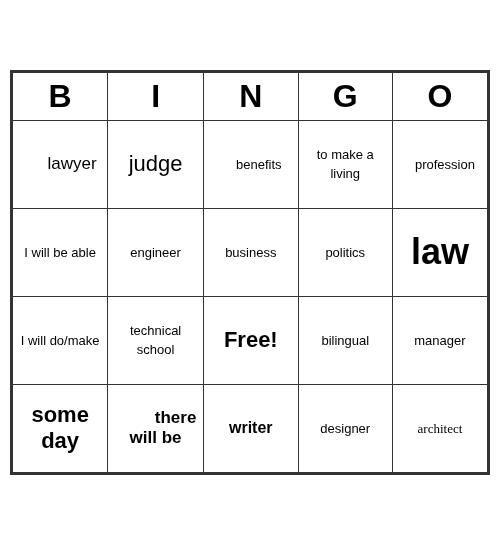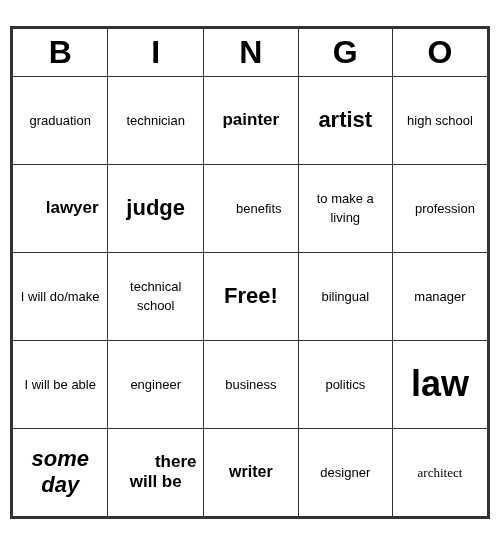--- a/index.html
+++ b/index.html
@@ -44,50 +44,43 @@
     <thead>
       <tr class="header-row">
       <th>B</th>
           <th>I</th>
           <th>N</th>
           <th>G</th>
           <th>O</th>
         </tr>
     </thead>
     <tbody id="bingo-body">
-    <tr>
-          <td><span style="font-size: 13px; line-height: 1.3;">graduation</span></td>
-          <td><span style="font-size: 13px; line-height: 1.3;">technician</span></td>
-          <td><span style="font-size: 17px; font-weight: bold;">painter</span></td>
-          <td><span style="font-size: 22px; font-weight: bold;">artist</span></td>
-          <td><span style="font-size: 13px; line-height: 1.3;">high school</span></td>
-        </tr>
         <tr>
-          <td><span style="font-size: 17px; font-weight: bold; padding-left: 24px;">lawyer</span></td>
-          <td><span style="font-size: 22px; font-weight: bold;">judge</span></td>
+          <td><span style="font-size: 17px; font-weight: normal; padding-left: 24px;">lawyer</span></td>
+          <td><span style="font-size: 22px; font-weight: normal;">judge</span></td>
           <td><span style="font-size: 13px; line-height: 1.3; margin-left: 16px;">benefits</span></td>
           <td><span style="font-size: 13px; line-height: 1.3;">to make a living</span></td>
           <td><span style="font-size: 13px; line-height: 1.3; margin-left: 10px;">profession</span></td>
+        </tr>
+        <tr>
+          <td><span style="font-size: 13px; line-height: 1.3;">I will be able</span></td>
+          <td><span style="font-size: 13px; line-height: 1.3;">engineer</span></td>
+          <td><span style="font-size: 13px; line-height: 1.3;">business</span></td>
+          <td><span style="font-size: 13px; line-height: 1.3;">politics</span></td>
+          <td><span style="font-size: 36px; font-weight: bold;">law</span></td>
         </tr>
         <tr>
           <td><span style="font-size: 13px; line-height: 1.3;">I will do/make</span></td>
           <td><span style="font-size: 13px; line-height: 1.3;">technical school</span></td>
           <td><span style="font-size: 22px; font-weight: bold;">Free!</span></td>
           <td><span style="font-size: 13px; line-height: 1.3;">bilingual</span></td>
           <td><span style="font-size: 13px; line-height: 1.3;">manager</span></td>
         </tr>
         <tr>
-          <td><span style="font-size: 13px; line-height: 1.3;">I will be able</span></td>
-          <td><span style="font-size: 13px; line-height: 1.3;">engineer</span></td>
-          <td><span style="font-size: 13px; line-height: 1.3;">business</span></td>
-          <td><span style="font-size: 13px; line-height: 1.3;">politics</span></td>
-          <td><span style="font-size: 36px; font-weight: bold;">law</span></td>
-        </tr>
-        <tr>
-          <td><span style="font-size: 22px; font-weight: bold; font-style: italic;">some day</span></td>
+          <td><span style="font-size: 22px; font-weight: bold;">some day</span></td>
           <td><span style="font-size: 17px; font-weight: bold; margin-left: 40px;">there will be</span></td>
           <td><span style="font-size: 16px; font-weight: bold;">writer</span></td>
           <td><span style="font-size: 13px; line-height: 1.3; text-align: right;">designer</span></td>
           <td><span style="font-size: 13px; line-height: 1.3; font-family: Liberation Serif, serif;">architect</span></td>
         </tr>
       </tbody>
   </table>
 </div>
 
 </body></html>

